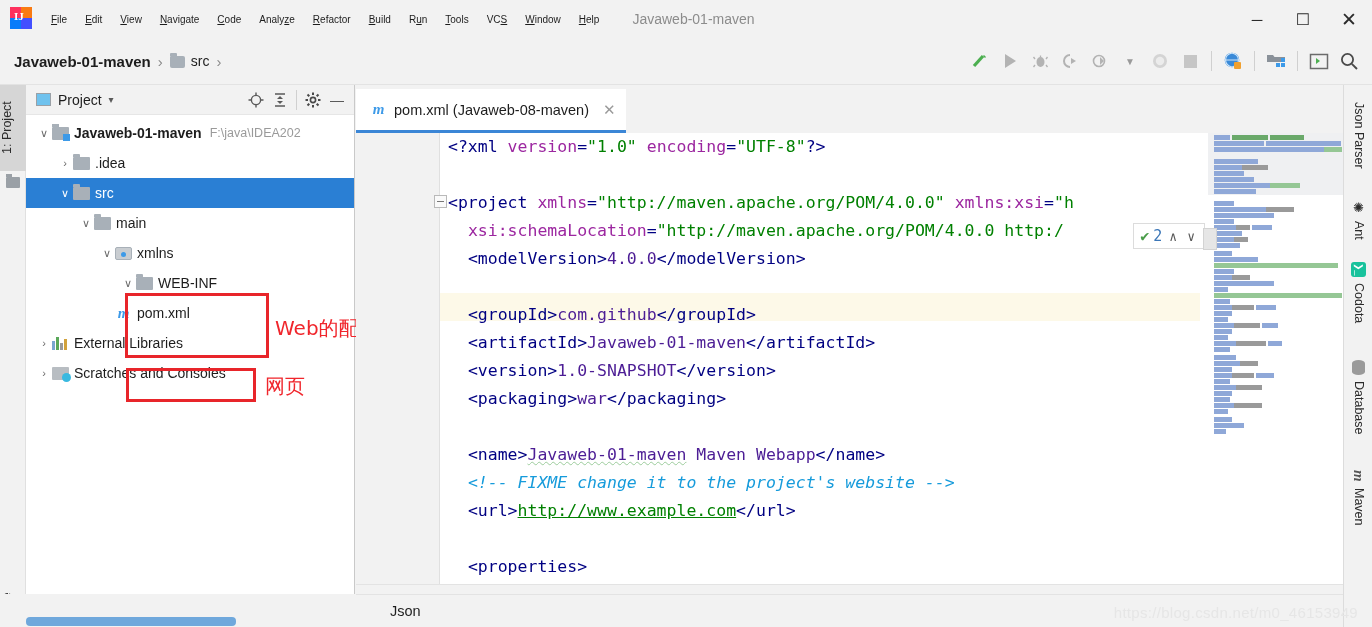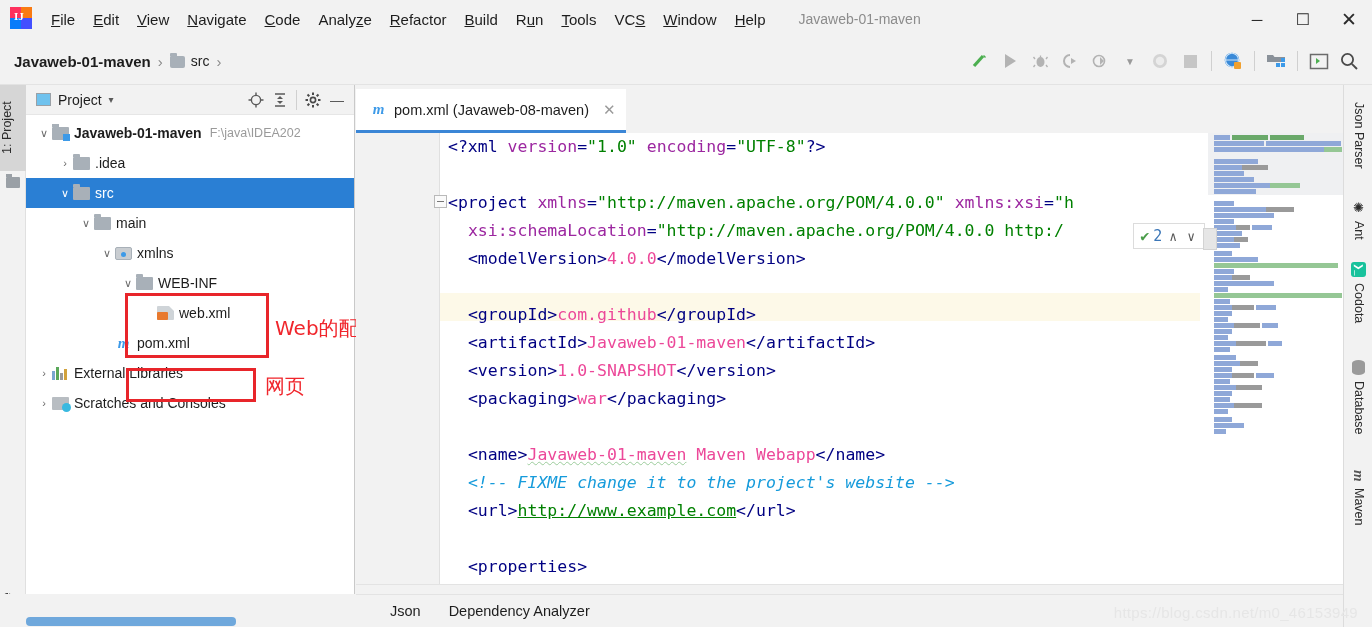--- a/index.html
+++ b/index.html
@@ -25,21 +25,21 @@
     width:24px; height:24px; margin-left:10px; margin-right:8px;
     position:relative; flex:none;
   }
   .ij-logo .q1,.ij-logo .q2,.ij-logo .q3,.ij-logo .q4{position:absolute;width:11px;height:11px;}
   .ij-logo .q1{left:0;top:0;background:#fe315d;}
   .ij-logo .q2{left:11px;top:0;background:#f97a12;}
   .ij-logo .q3{left:0;top:11px;background:#087cfa;}
   .ij-logo .q4{left:11px;top:11px;background:#4350ff;}
   .ij-logo .ijtxt{position:absolute;left:4px;top:3px;color:#fff;font-size:11px;font-weight:bold;font-family:"Liberation Serif",serif;z-index:2;}
   .menu-item {
-    padding:4px 9px; font-size:15px; color:#1d1d1d; cursor:default;
+    padding:4px 9px; font-size:10px; color:#1d1d1d; cursor:default;
     white-space:nowrap;
   }
   .menu-item u { text-decoration:underline; }
   .win-title {
     margin-left:24px; color:#8c8c8c; font-size:14px; white-space:nowrap;
   }
   .win-ctrl { margin-left:auto; display:flex; align-items:center; height:38px; }
   .win-btn {
     width:46px; height:38px; display:flex; align-items:center; justify-content:center;
     color:#2b2b2b;
@@ -167,21 +167,21 @@
     position:absolute; left:92px; top:48px; width:760px; height:451px;
     overflow:hidden; font-family:"DejaVu Sans Mono", monospace; font-size:16.5px;
     white-space:pre; line-height:28px;
   }
   .cline { position:absolute; left:0; white-space:pre; }
   .hl-row { position:absolute; left:84px; width:760px; height:28px; background:#fdf9e8; }
 
   .k-tag { color:#000082; }
   .k-attr { color:#9c27a0; }
   .k-str { color:#008000; }
-  .k-txt { color:#ec4899; }
+  .k-txt { color:#4c1d95; }
   .k-cmt { color:#169bdb; font-style:italic; }
   .k-link { color:#008000; text-decoration:underline; }
   .sq { text-decoration-line:underline; text-decoration-style:wavy; text-decoration-color:#9ccc9c; text-decoration-thickness:1px; }
 
   .inspect-widget {
     position:absolute; right:138px; top:138px; height:26px;
     background:#fff; border:1px solid #dcdcdc; display:flex; align-items:center;
     padding:0 6px; gap:4px; font-size:15px; color:#3c77b8;
     font-family:"DejaVu Sans Mono", monospace;
   }
@@ -438,27 +438,20 @@
             <span class="ic ic-webapp"></span>
           </span>
           <span class="tlabel">xmlns</span>
         </div>
         <div class="trow">
           <span class="arw" style="margin-left: 94px;">∨</span>
           <span style="display: flex; align-items: center;">
             <span class="ic ic-folder"></span>
           </span>
           <span class="tlabel">WEB-INF</span>
-        </div>
-        <div class="trow">
-          <span class="arw" style="margin-left: 115px;"></span>
-          <span style="display: flex; align-items: center;">
-            <span class="ic ic-file ic-xml"></span>
-          </span>
-          <span class="tlabel">web.xml</span>
         </div>
         <div class="trow">
           <span class="arw" style="margin-left: 73px;"></span>
           <span style="display: flex; align-items: center;">
             <span class="ic ic-m">m</span>
           </span>
           <span class="tlabel">pom.xml</span>
         </div>
         <div class="trow">
           <span class="arw" style="margin-left: 10px;">›</span>
@@ -607,21 +600,20 @@
     </div>
   </div>
 
   <div class="scroll-nub"></div>
 
   <div class="bl-area"></div>
   <div class="bl-bar"></div>
 
   <div class="bottomtabs">
     <div class="btab act">Json</div>
-    <div class="btab">Dependency Analyzer</div>
   </div>
 
   <div class="rightstrip">
     <div class="rtab" style="top:6px">
       <span class="rt-ic"></span>
       <span>Json Parser</span>
     </div>
     <div class="rtab" style="top:110px">
       <span class="rt-ic">✺</span>
       <span>Ant</span>

